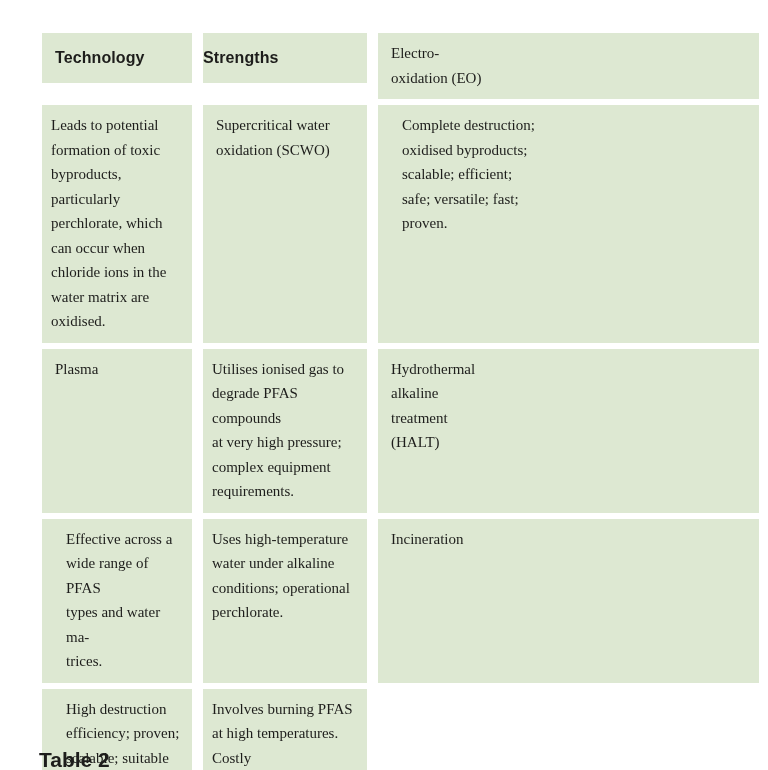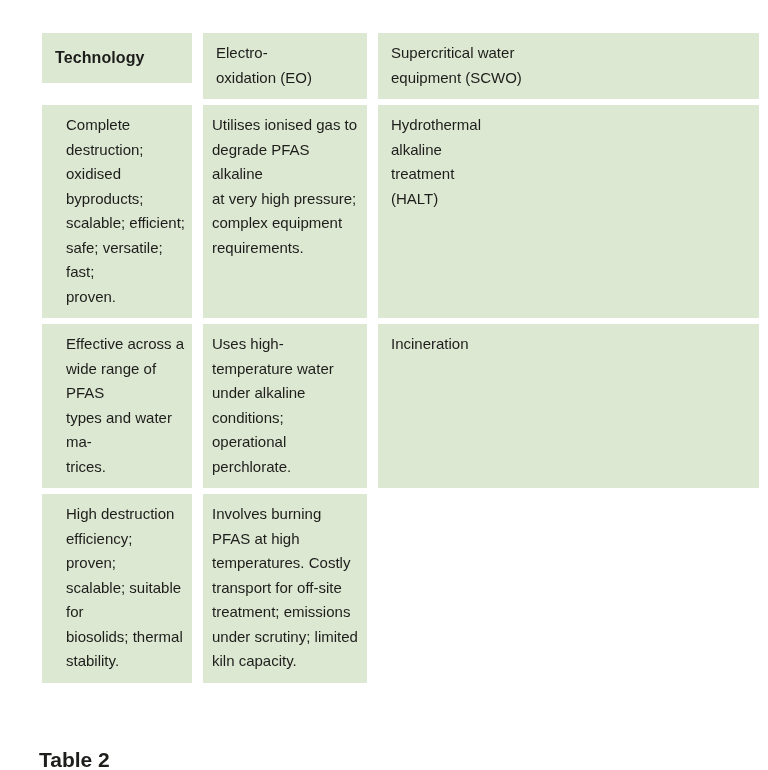--- a/index.html
+++ b/index.html
@@ -34,51 +34,57 @@
     color: var(--text, #1d1d1b);
     letter-spacing: 0.1px;
   }
   .td {
     background: var(--cell-bg, #dde8d2);
     white-space: pre-line;
     font-size: 15px;
     line-height: 24.5px;
     color: var(--text, #1d1d1b);
     padding: 8px 6px 9px 24px;
+    font-family: Liberation Serif, serif;
   }
   .col1 { padding-left: 13px; }
   .col3 { padding-left: 9px; }
   .caption {
     position: absolute;
     left: 27px; top: 736px;
     font-weight: bold;
     font-size: 21px;
     color: var(--text, #1d1d1b);
   }
 </style>
 </head>
 <body>
 
 <div class="page">
   <div class="pfas-table">
 
     <div class="th col1">Technology</div>
+    <div class="th col2">Strengths</div>
 
     <div class="td col1">Electro-
 oxidation (EO)</div>
+    <div class="td col3">Leads to potential formation of toxic byproducts,
+particularly perchlorate, which can occur when
+chloride ions in the water matrix are oxidised.</div>
 
     <div class="td col1">Supercritical water
-equipment (SCWO)</div>
+oxidation (SCWO)</div>
     <div class="td col2">Complete destruction;
 oxidised byproducts;
 scalable; efficient;
 safe; versatile; fast;
 proven.</div>
 
-    <div class="td col3">Utilises ionised gas to degrade PFAS alkaline
+    <div class="td col1">Plasma</div>
+    <div class="td col3">Utilises ionised gas to degrade PFAS compounds
 at very high pressure; complex equipment
 requirements.</div>
 
     <div class="td col1">Hydrothermal
 alkaline
 treatment
 (HALT)</div>
     <div class="td col2">Effective across a
 wide range of PFAS
 types and water ma-

